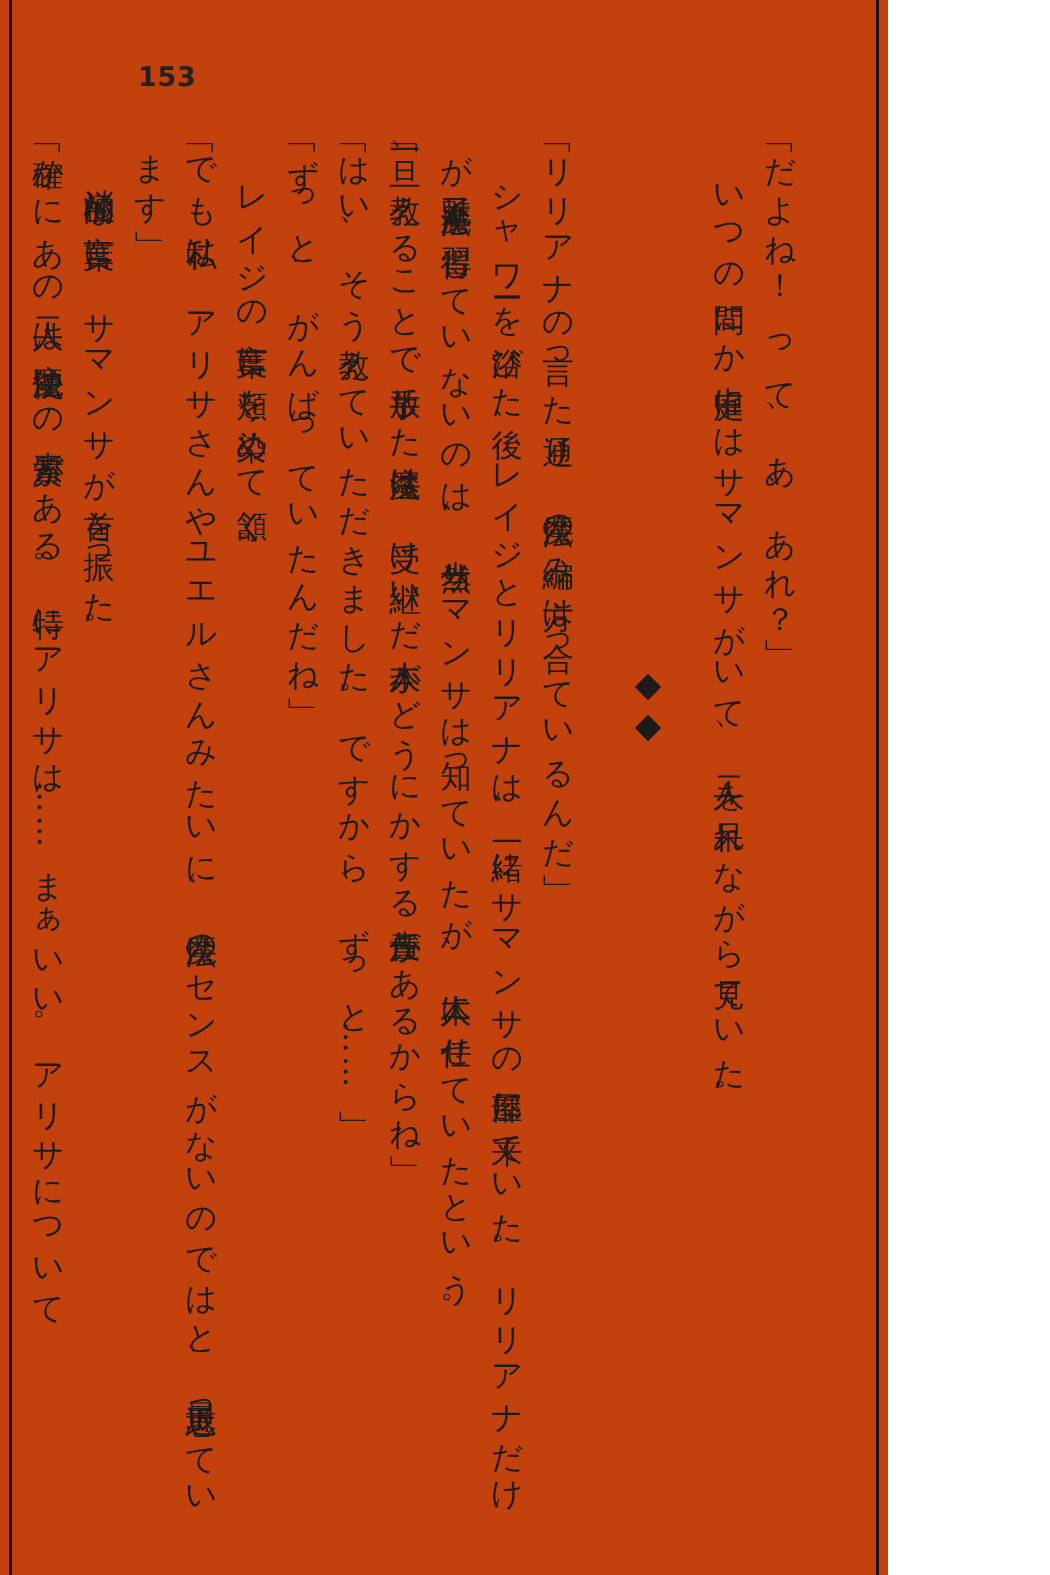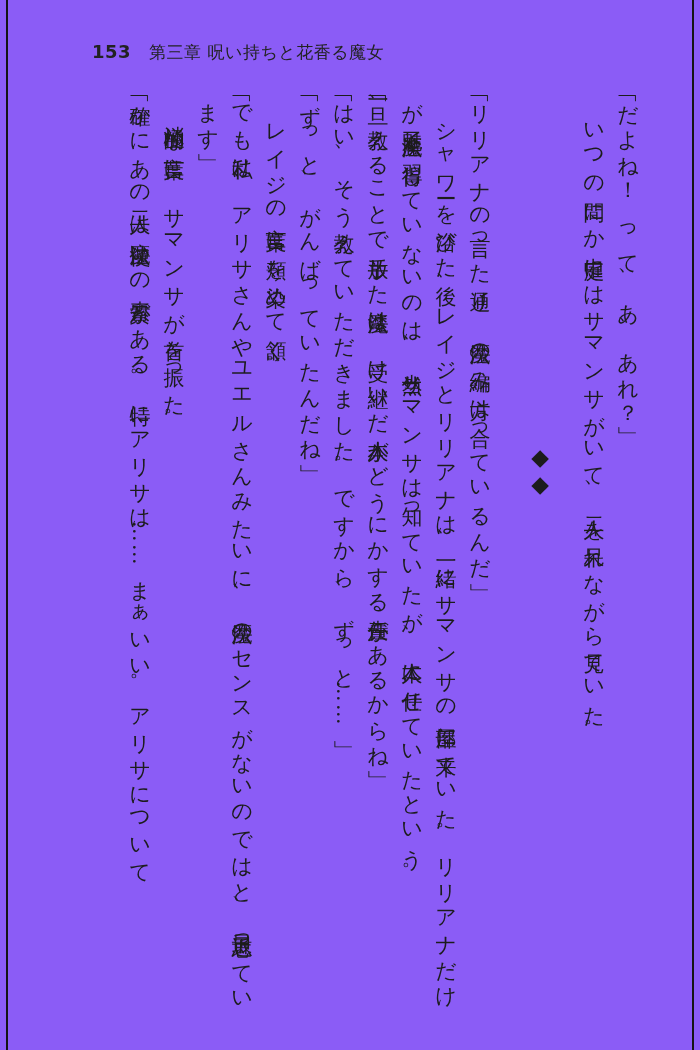--- a/index.html
+++ b/index.html
@@ -2,23 +2,23 @@
 <html><head>
 <meta charset="utf-8">
 <style>
   html, body {
     margin: 0;
     padding: 0;
     background: #ffffff;
   }
   .page {
     position: relative;
-    width: 700px;
+    width: 592px;
     height: 1050px;
-    background: #8b5cf6;
+    background: #c2410c;
     overflow: hidden;
     font-family: "DejaVu Serif", serif;
     color: #1b1b1b;
   }
   .edge-line {
     position: absolute;
     top: 0;
     width: 2px;
     height: 1050px;
     background: #141414;
@@ -82,21 +82,20 @@
 </style>
 </head>
 <body>
 
 <div class="page">
   <div class="edge-line left"></div>
   <div class="edge-line right"></div>
 
   <div class="header">
     <span class="page-number">153</span>
-    <span class="chapter-title">第三章 呪い持ちと花香る魔女</span>
   </div>
 
   <div class="body-text">
       <p class="">「だよね！　って、あ、あれ？」</p>
       <p class="indent">いつの間にか中庭にはサマンサがいて、二人を呆れながら見ていた。</p>
       <p class="sep">◆◆</p>
       <p class="">「リリアナの言った通り、魔法の編み方は合っているんだ」</p>
       <p class="indent">シャワーを浴びた後、レイジとリリアナは、一緒にサマンサの部屋に来ていた。リリアナだけが魅了魔法を習得していないのは、当然サマンサは知っていたが、本人に任せていたという。</p>
       <p class=" tight">「一旦、教えることで手放した魔法は、受け継いだ本人がどうにかする責任があるからね」</p>
       <p class="">「はい、そう教えていただきました。ですから、ずっと……」</p>

